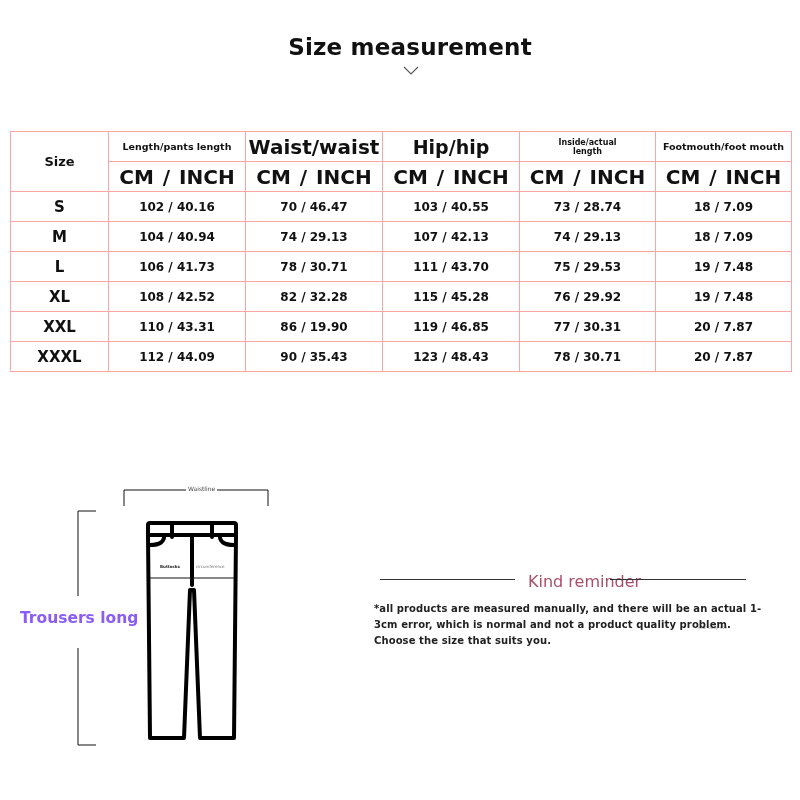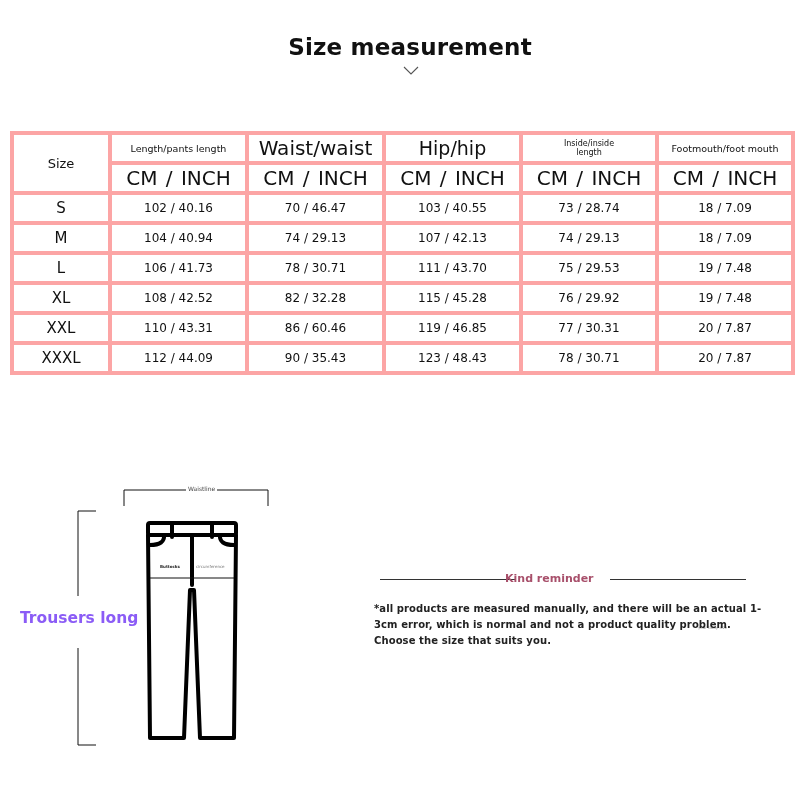--- a/index.html
+++ b/index.html
@@ -35,25 +35,25 @@
     }
     table.size-table {
       position: absolute;
       left: 10px;
       top: 131px;
       width: 781px;
       border-collapse: collapse;
       table-layout: fixed;
     }
     .size-table td, .size-table th {
-      border: 4px solid #fca5a5;
+      border: 1px solid #fca5a5;
       text-align: center;
       vertical-align: middle;
       padding: 0;
-      font-weight: normal;
+      font-weight: bold;
       color: #111;
     }
     .size-table tr { height: 30px; }
     .size-table th.size-col {
       font-size: 13px;
     }
     .hdr-small { font-size: 9.5px; line-height: 11px; }
     .hdr-tiny  { font-size: 8px; line-height: 9px; }
     .hdr-mid   { font-size: 20px; }
     .hdr-big   { font-size: 19px; }
@@ -86,25 +86,25 @@
 
     
     .reminder-line {
       position: absolute;
       height: 1px;
       background: #333;
       top: 579px;
     }
     .reminder-title {
       position: absolute;
-      left: 505px;
+      left: 528px;
       top: 572px;
-      font-size: 11px;
+      font-size: 16px;
       color: #a8506b;
-      font-weight: bold;
+      font-weight: normal;
     }
     .reminder-text {
       position: absolute;
       left: 374px;
       top: 601px;
       width: 400px;
       font-size: 10px;
       line-height: 16px;
       font-weight: bold;
       color: #222;
@@ -136,21 +136,21 @@
       <col style="width:136px">
       <col style="width:136px">
   </colgroup>
   <tbody>
       <tr>
     <th rowspan="2" class="size-col">Size</th>
     <th class="hdr-small">Length/pants length</th>
     <th class="hdr-mid">Waist/waist</th>
     <th class="hdr-big">Hip/hip</th>
     <th class="hdr-tiny">
-          <div style="width:70px;margin:0 auto;">Inside/inside length</div>
+          <div style="width:70px;margin:0 auto;">Inside/actual length</div>
         </th>
     <th class="hdr-small">Footmouth/foot mouth</th>
   </tr>
   <tr>
     <td class="unit-cell">CM / INCH</td>
     <td class="unit-cell">CM / INCH</td>
     <td class="unit-cell">CM / INCH</td>
     <td class="unit-cell">CM / INCH</td>
     <td class="unit-cell">CM / INCH</td>
   </tr>
@@ -182,21 +182,21 @@
     <td class="size-label">XL</td>
     <td class="val-cell">108 / 42.52</td>
     <td class="val-cell">82 / 32.28</td>
     <td class="val-cell">115 / 45.28</td>
     <td class="val-cell">76 / 29.92</td>
     <td class="val-cell">19 / 7.48</td>
   </tr>
   <tr>
     <td class="size-label">XXL</td>
     <td class="val-cell">110 / 43.31</td>
-    <td class="val-cell">86 / 60.46</td>
+    <td class="val-cell">86 / 19.90</td>
     <td class="val-cell">119 / 46.85</td>
     <td class="val-cell">77 / 30.31</td>
     <td class="val-cell">20 / 7.87</td>
   </tr>
   <tr>
     <td class="size-label">XXXL</td>
     <td class="val-cell">112 / 44.09</td>
     <td class="val-cell">90 / 35.43</td>
     <td class="val-cell">123 / 48.43</td>
     <td class="val-cell">78 / 30.71</td>

